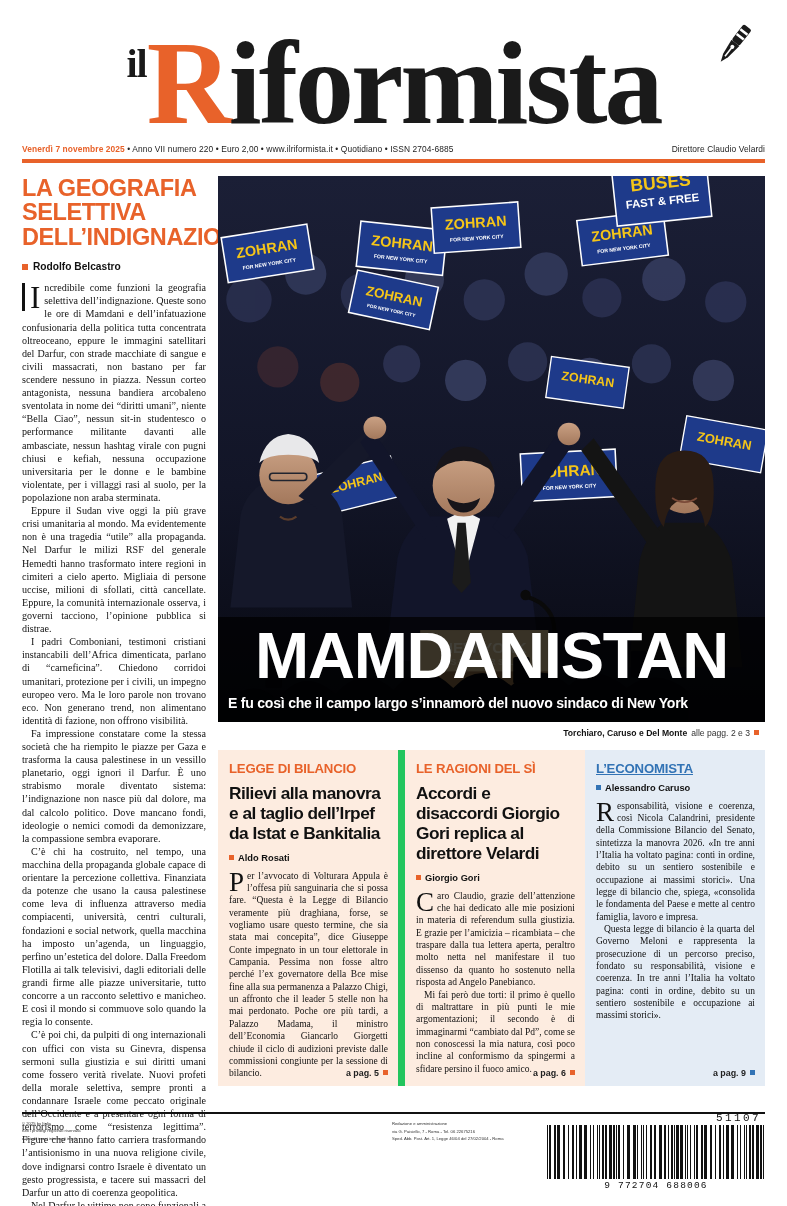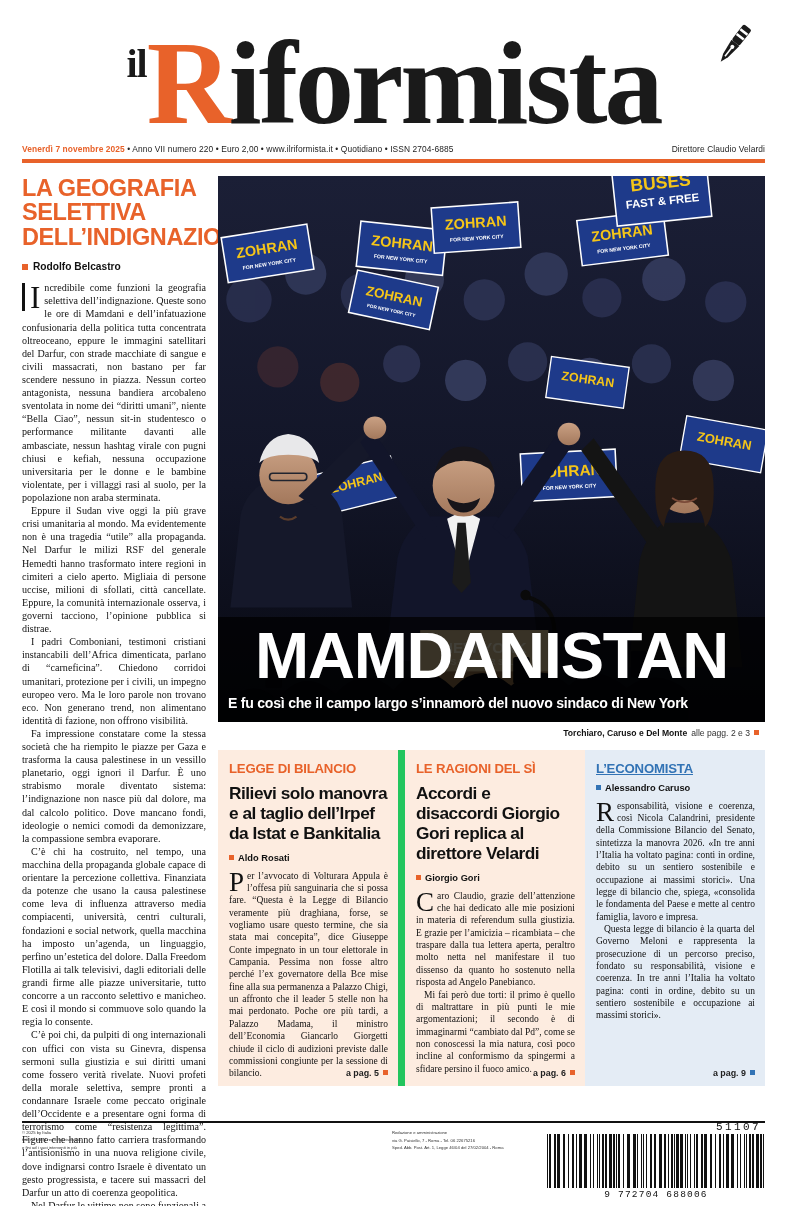--- a/index.html
+++ b/index.html
@@ -139,21 +139,21 @@
   .t-pag {
     position: absolute; right: 10px; bottom: 8px;
     display: flex; align-items: center; gap: 4px;
     font-size: 8.9px; font-weight: 700; color: #222;
   }
   .t-pag .sq { width: 5px; height: 5px; }
   .t-pag .sq.orange { background: #e8622a; }
   .t-pag .sq.blue { background: #3273b5; }
 
   
-  .footer { position: absolute; left: 22px; right: 22px; bottom: 1px; }
+  .footer { position: absolute; left: 22px; right: 22px; bottom: 10px; }
   .foot-rule { height: 1.6px; background: #111; margin-bottom: 6px; }
   .foot-cols { display: flex; align-items: flex-start; position: relative; height: 76px; }
   .foot-a { width: 270px; font-size: 4.2px; line-height: 1.75; color: #333; font-family: "Liberation Sans", sans-serif; }
   .foot-b { flex: 1; font-size: 4.2px; line-height: 1.8; color: #333; padding-left: 100px; }
   .barcode-box { position: absolute; right: 0; top: -8px; text-align: center; }
   .bc-top { font-size: 11px; letter-spacing: 2.4px; color: #111; text-align: right; padding-right: 4px; margin-bottom: 1px; font-family: "Liberation Mono", monospace; }
   .bars { display: flex; align-items: flex-end; height: 54px; }
   .bars i { display: block; background: #111; height: 100%; }
   .bc-num { font-size: 9.5px; letter-spacing: 1.2px; font-family: "Liberation Mono", monospace; color: #111; margin-top: 1px; }
 </style>
@@ -353,21 +353,21 @@
       <div class="refline">
         <b>Torchiaro, Caruso e Del Monte</b>
           <span> alle pagg. 2 e 3</span>
         <span class="sq"></span>
       </div>
 
       <div class="teasers">
 
         <div class="teaser peach">
           <div class="kicker orange">LEGGE DI BILANCIO</div>
-          <div class="t-head">Rilievi solo manovra e al taglio dell’Irpef da Istat e Bankitalia</div>
+          <div class="t-head">Rilievi alla manovra e al taglio dell’Irpef da Istat e Bankitalia</div>
           <div class="t-byline">
             <span class="sq orange"></span>
             <span class="nm">Aldo Rosati</span>
           </div>
           <div class="t-body">
             <p class="first"><span class="t-drop">P</span><span>er l’avvocato di Volturara Appula è l’offesa più sanguinaria che si possa fare. “Questa è la Legge di Bilancio veramente più draghiana, forse, se vogliamo usare questo termine, che sia stata mai concepita”, dice Giuseppe Conte impegnato in un tour elettorale in Campania. Pessima non fosse altro perché l’ex governatore della Bce mise fine alla sua permanenza a Palazzo Chigi, un affronto che il leader 5 stelle non ha mai perdonato. Poche ore più tardi, a Palazzo Madama, il ministro dell’Economia Giancarlo Giorgetti chiude il ciclo di audizioni previste dalle commissioni congiunte per la sessione di bilancio.</span></p>
           </div>
           <div class="t-pag">
             <span>a pag. 5</span>
             <span class="sq orange"></span>

